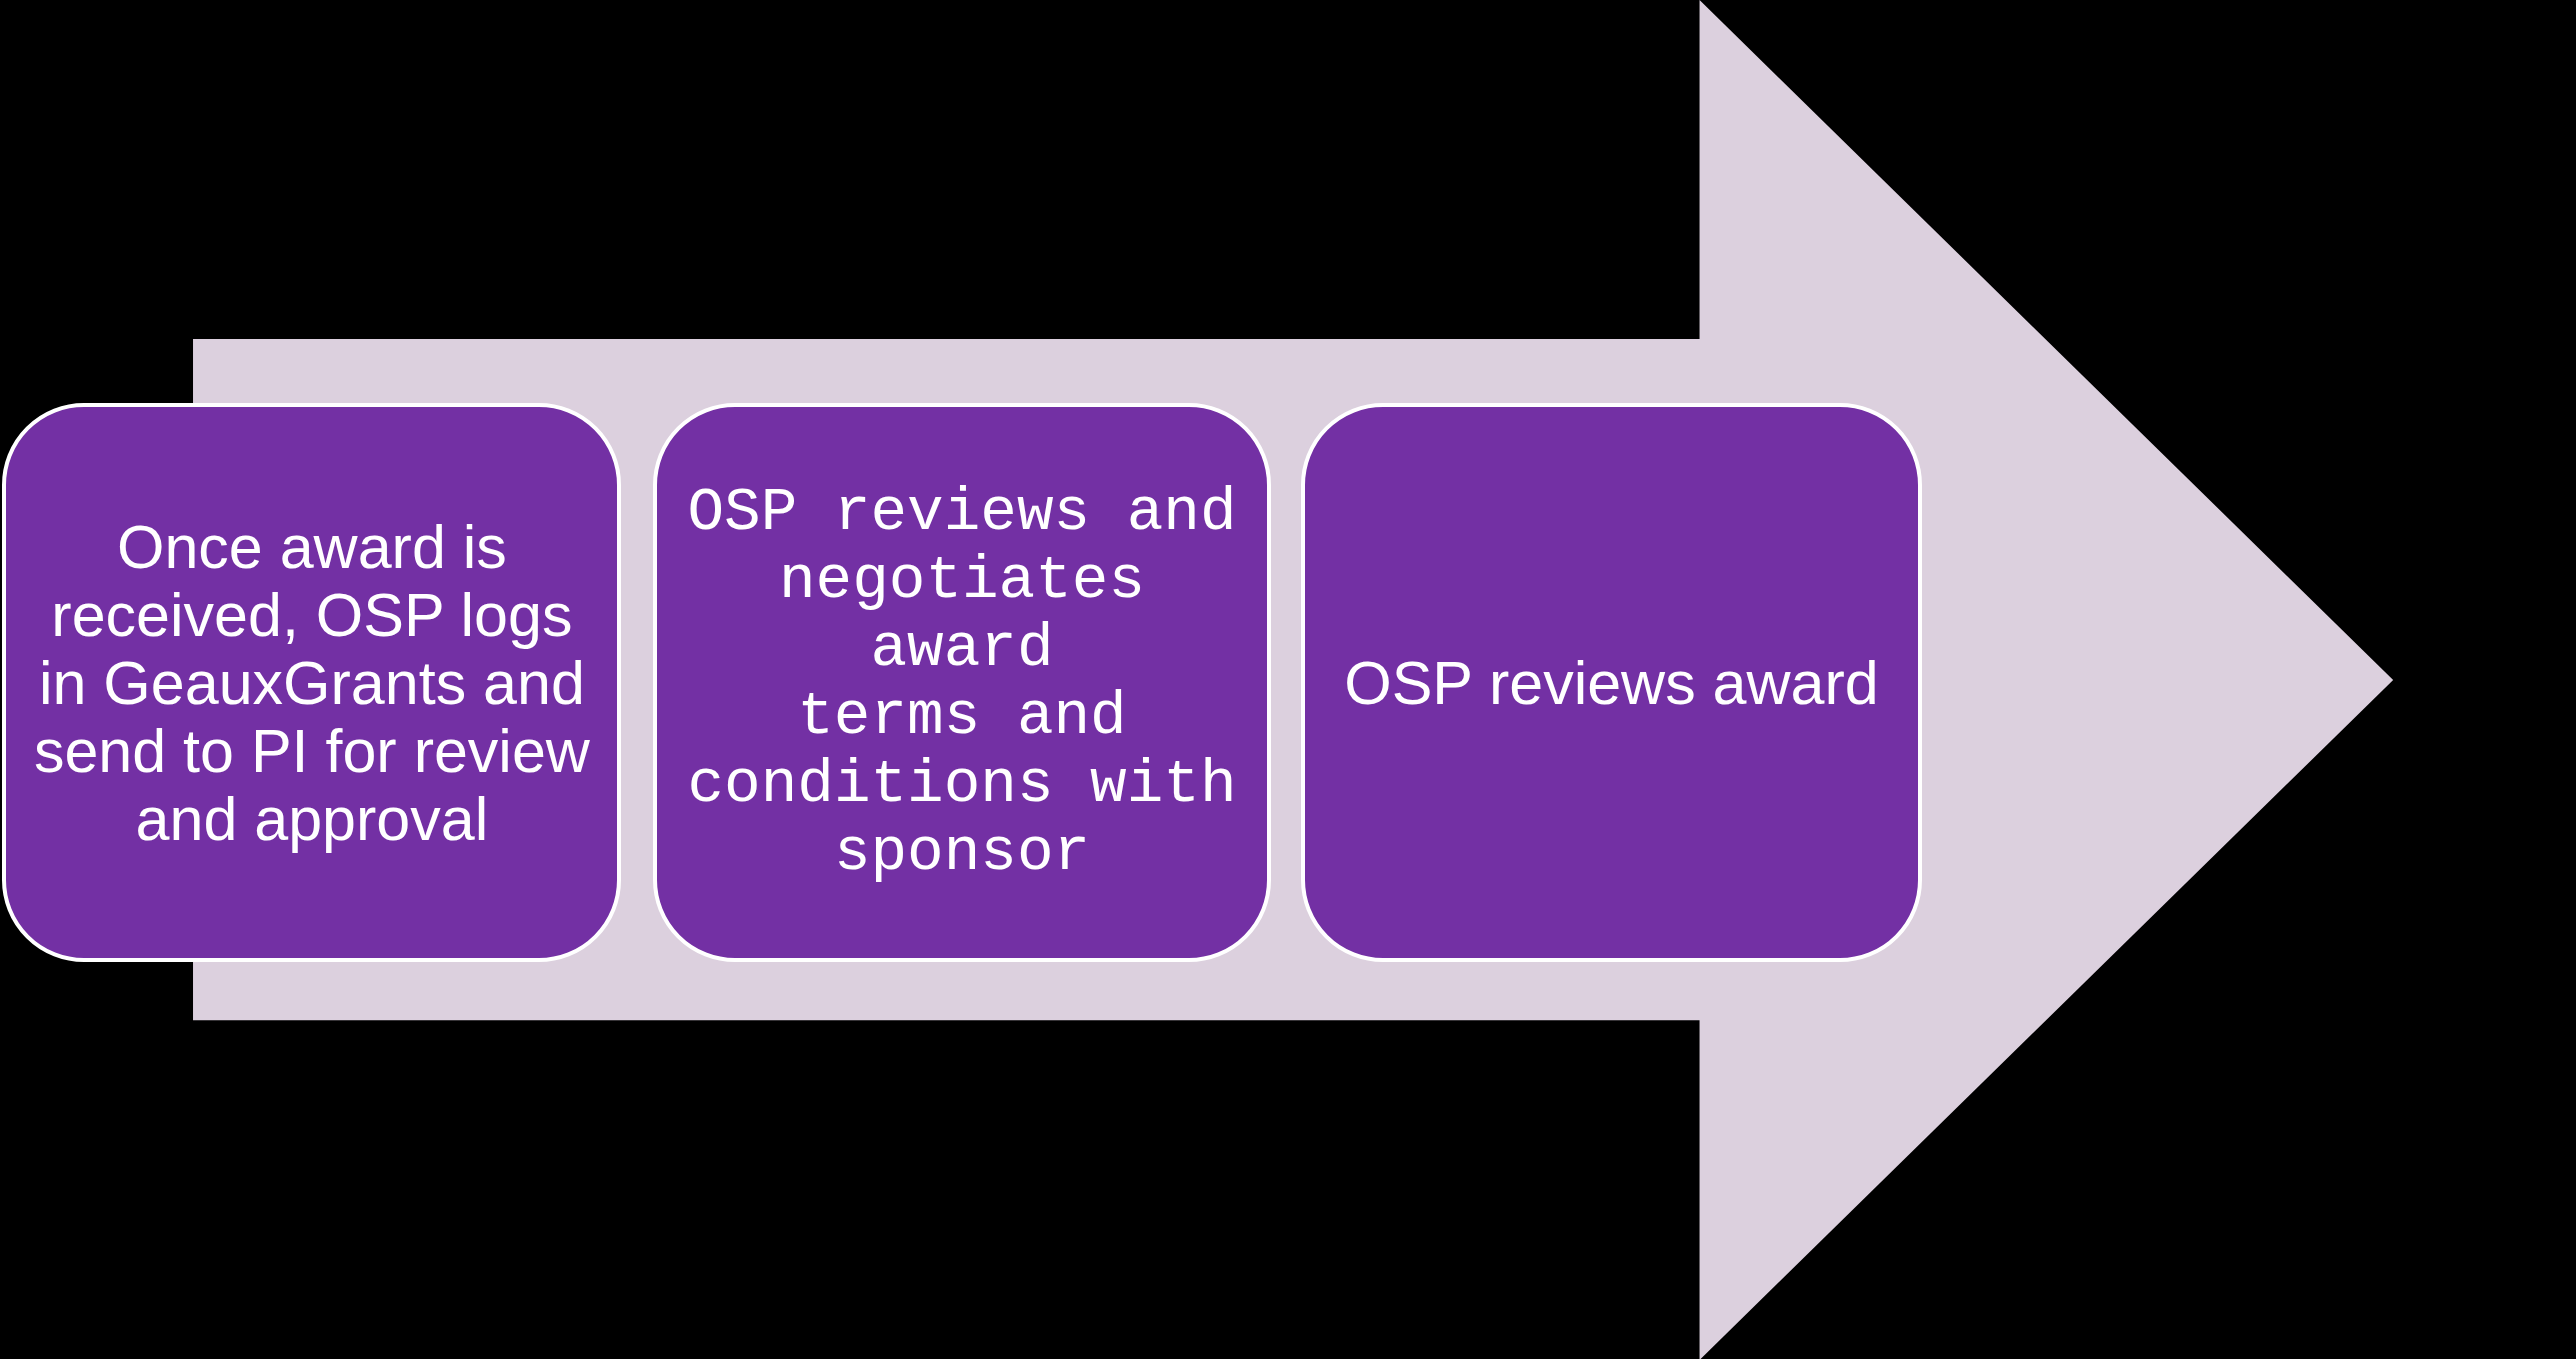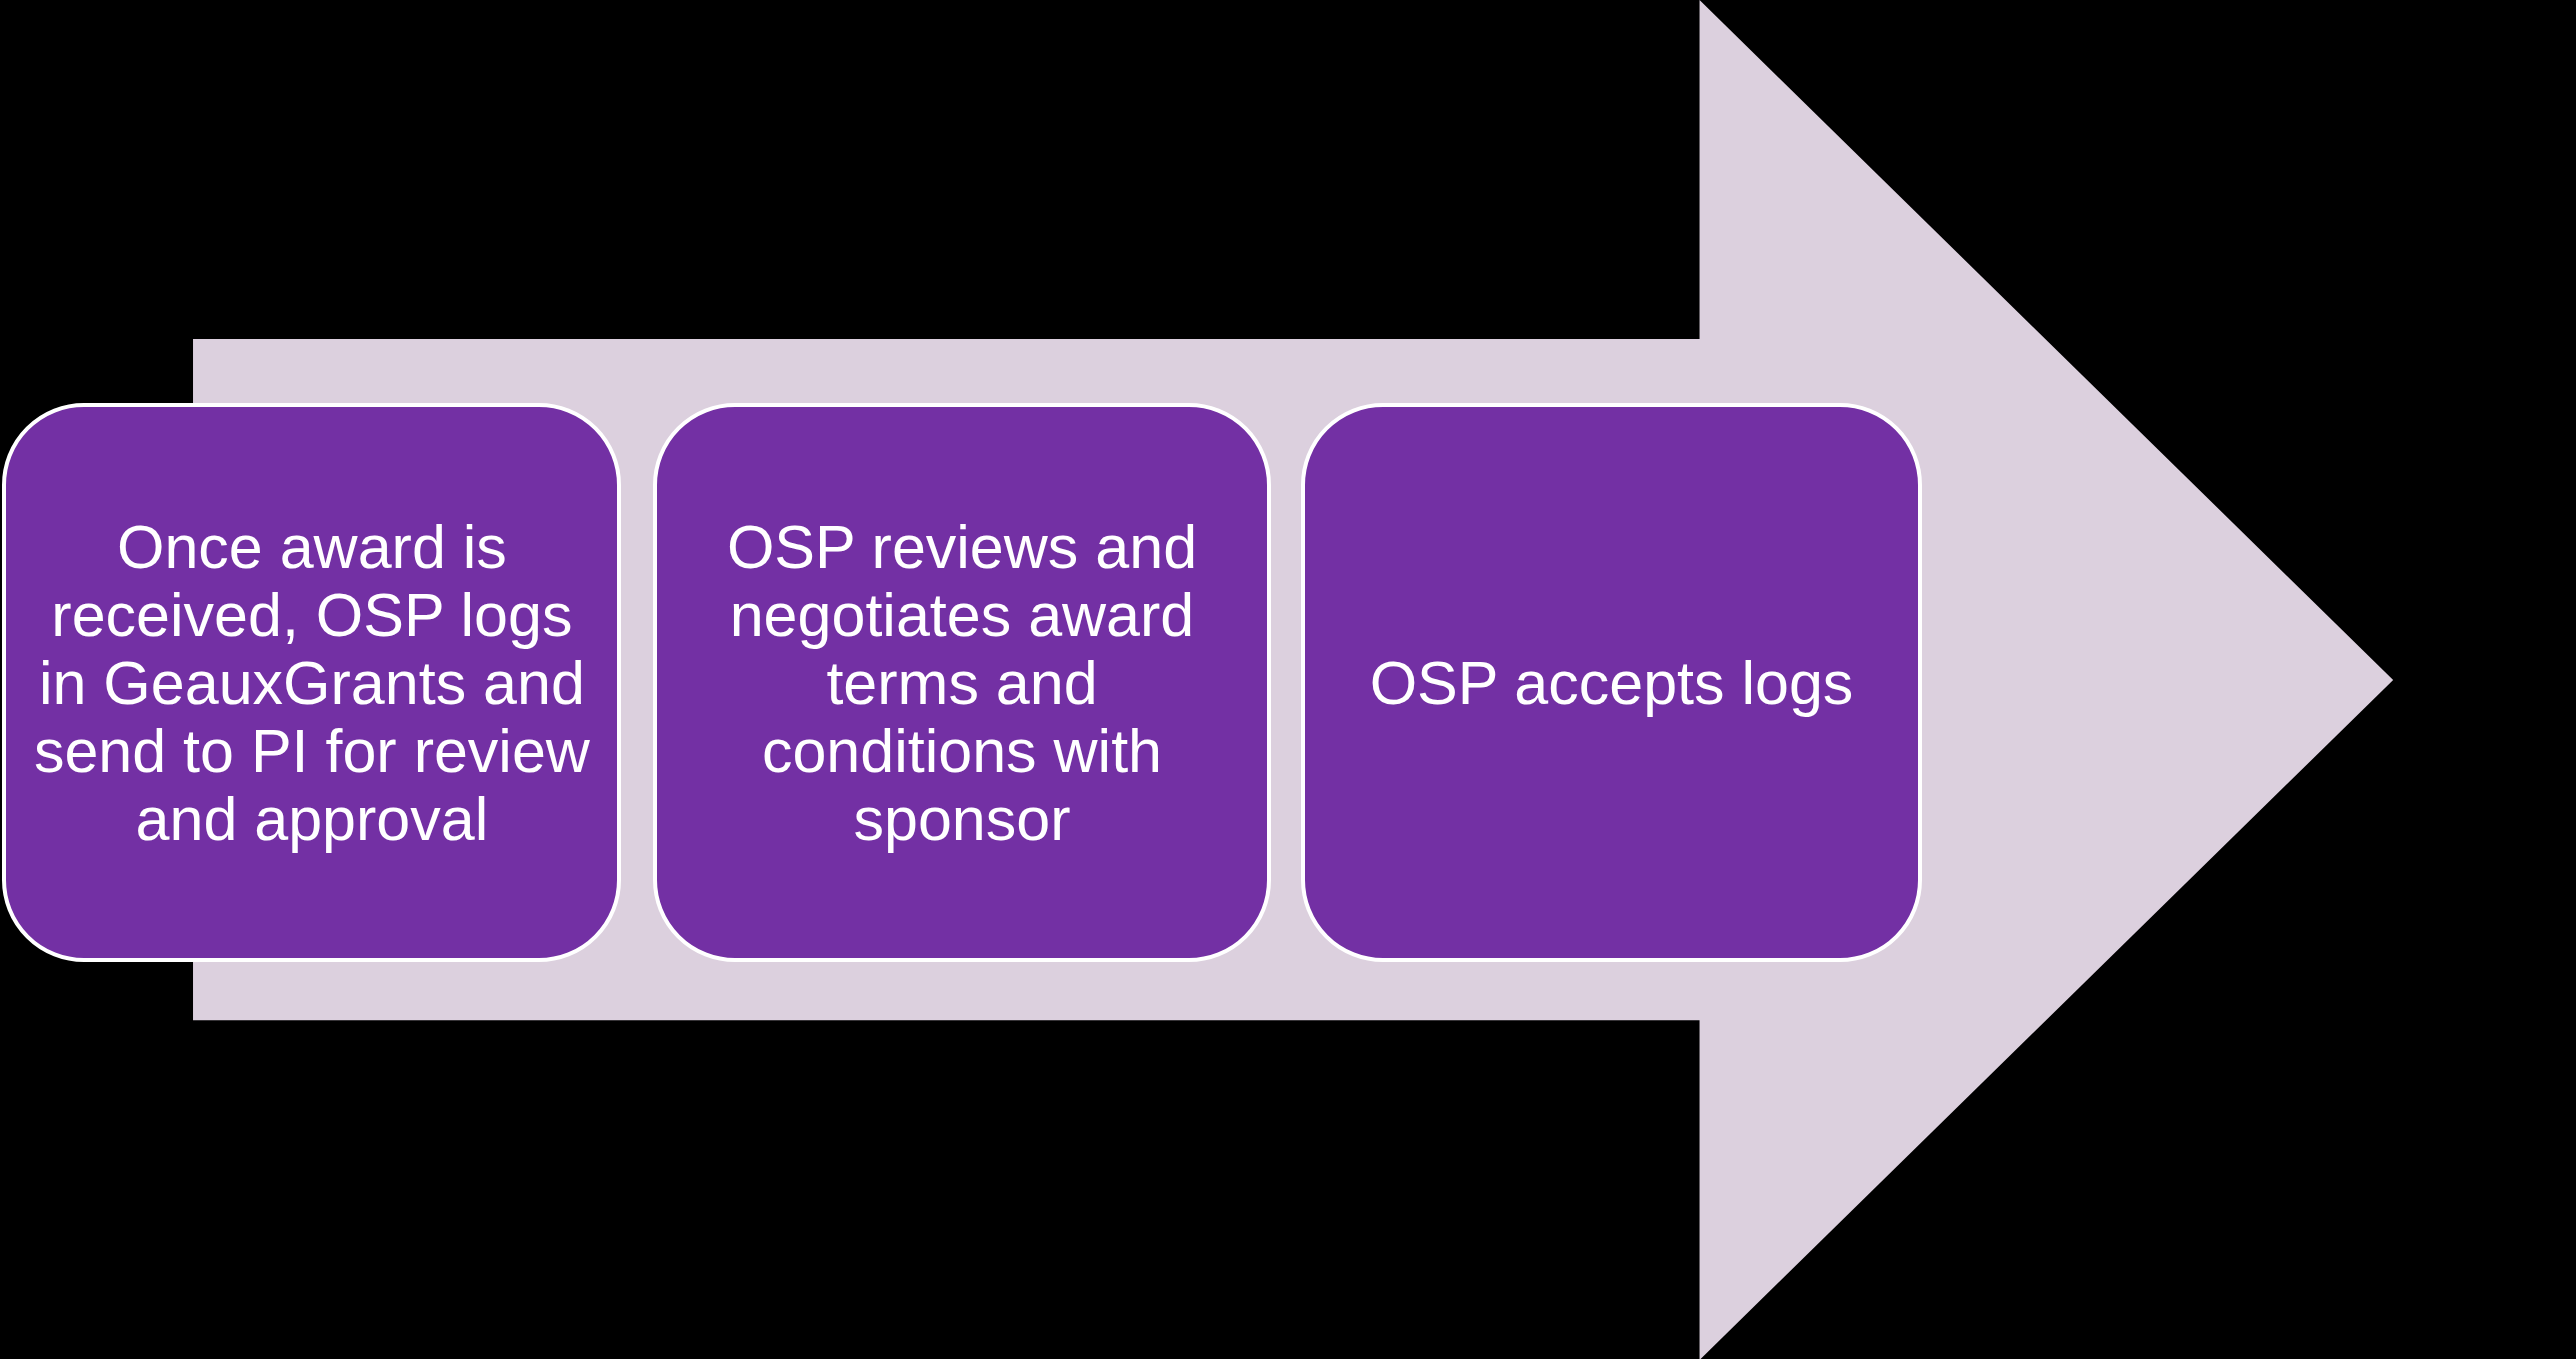--- a/index.html
+++ b/index.html
@@ -38,21 +38,21 @@
     color:var(--step-text);
     padding:15.7px 17.3px;
   }
   .step-label{
     white-space:pre-line;
     font-size:61px;
     line-height:68px;
     letter-spacing:0;
   }
   .step-1{left:2.4px;width:619px;}
-  .step-2{left:653px;width:618px;}
+  .step-2{left:653px;width:618px;font-family:Liberation Mono, monospace;}
   .step-3{left:1301px;width:621px;}
   .step-4{left:1951px;width:623px;}
   .step-4 .step-label{
     font-size:55px;
     line-height:66px;
   }
 </style>
 </head>
 <body>
 
@@ -72,18 +72,18 @@
 
   <div class="step step-2">
     <div class="step-label">OSP reviews and
 negotiates award
 terms and
 conditions with
 sponsor</div>
   </div>
 
   <div class="step step-3">
-    <div class="step-label">OSP accepts logs</div>
+    <div class="step-label">OSP reviews award</div>
   </div>
 
 
 </div>
 
 
 </body></html>

